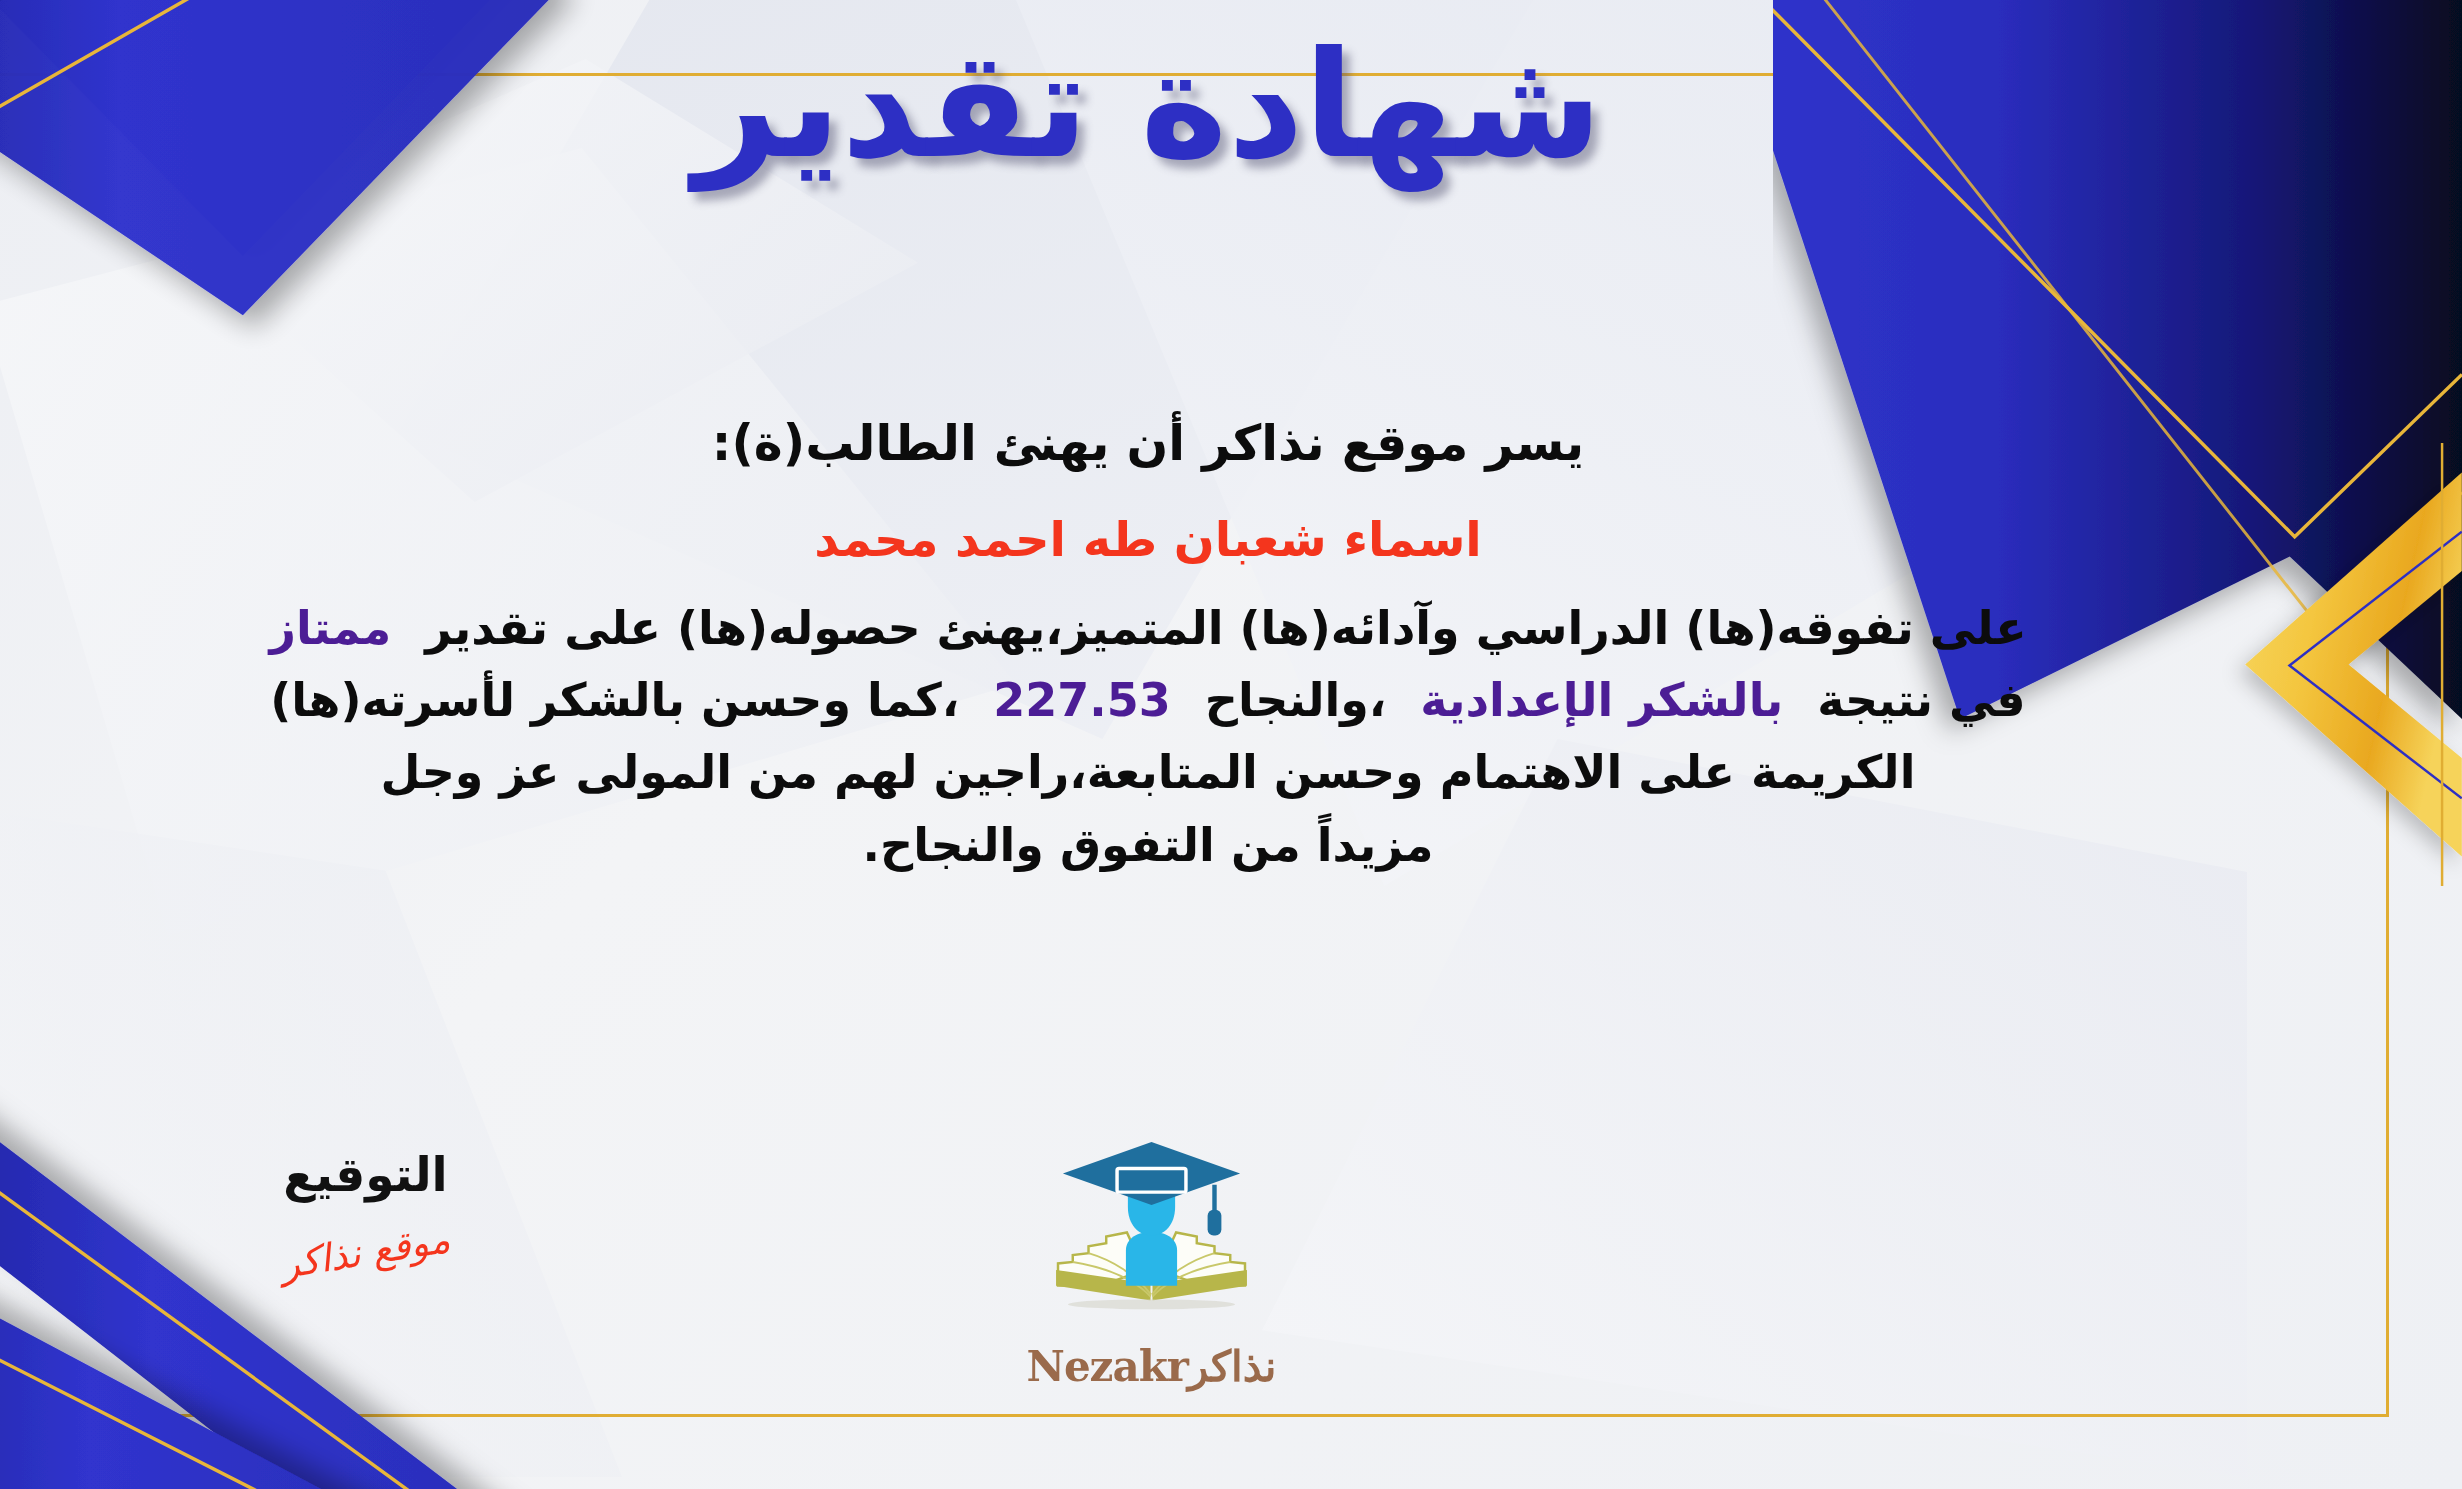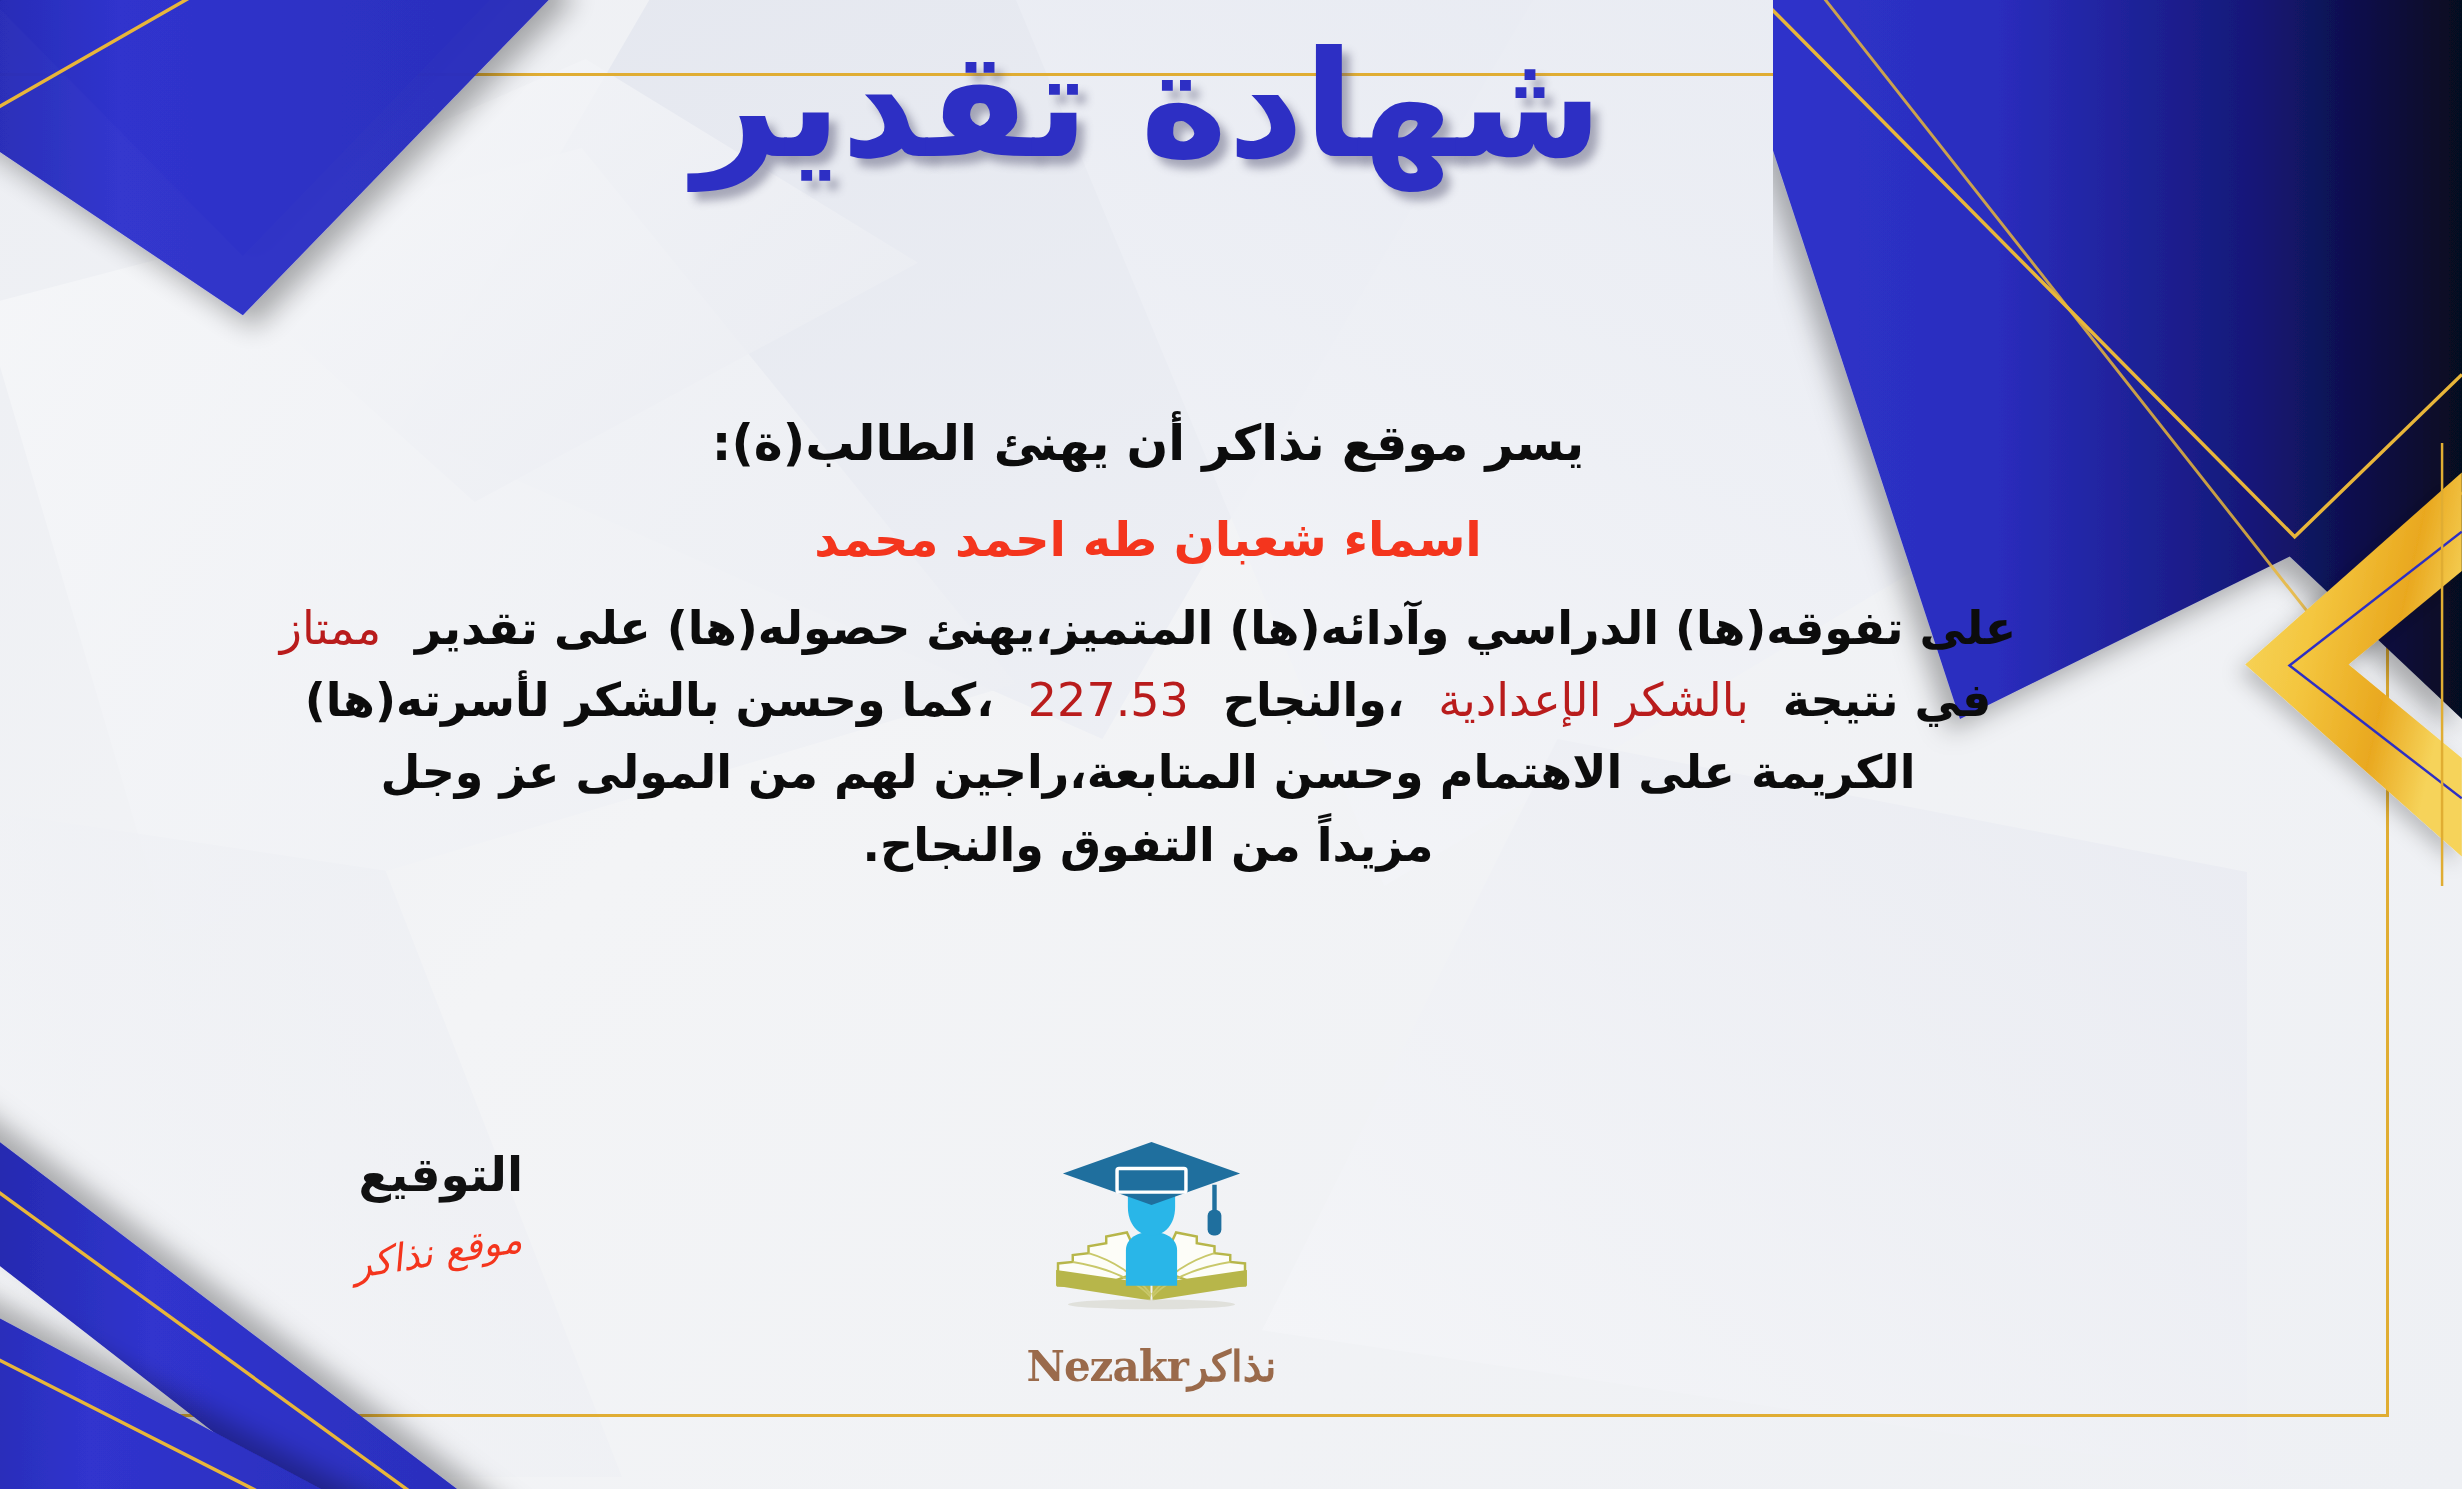--- a/index.html
+++ b/index.html
@@ -117,29 +117,30 @@
     color:#f4351d;
     font-size:48px;
     font-weight:700;
     margin-bottom:22.7px;
   }
   .line.p1{ font-size:46px; margin-bottom:6.9px; }
   .line.p2{ font-size:46px; margin-bottom:6.9px; }
   .line.p3{ font-size:46px; margin-bottom:6.9px; }
   .line.p4{ font-size:46px; }
 
-  .hl{ color:#b91c1c; font-weight:400; }
+  .hl{ color:#4c1d95; font-weight:700; }
   .gap{ display:inline-block; width:34px; }
 
   
   .sig-block{
     position:absolute;
     left:374px;
     top:1147px;
     width:315px;
+    text-align:center;
     direction:rtl;
   }
   .sig-label{
     font-size:47px;
     font-weight:600;
     color:#111;
     letter-spacing:-0.5px;
   }
   .sig-mark{
     margin-top:27.6px;

